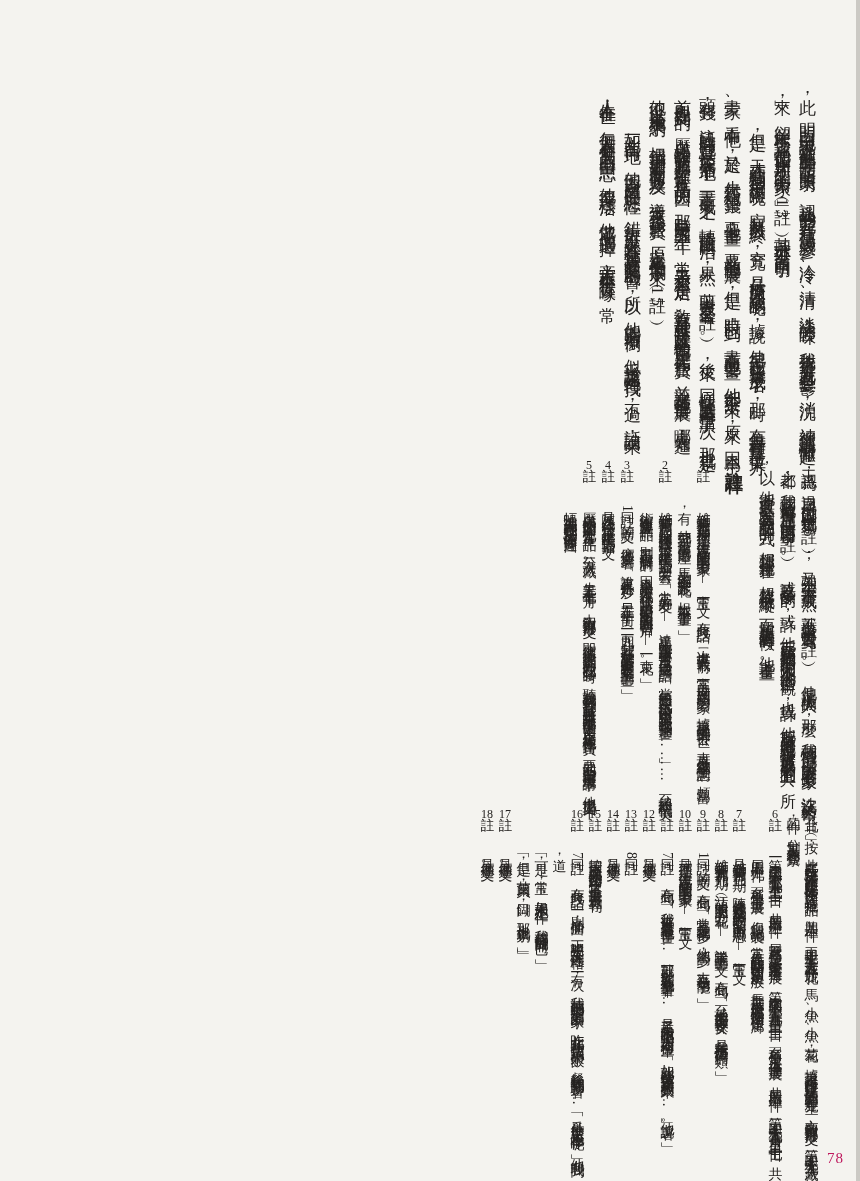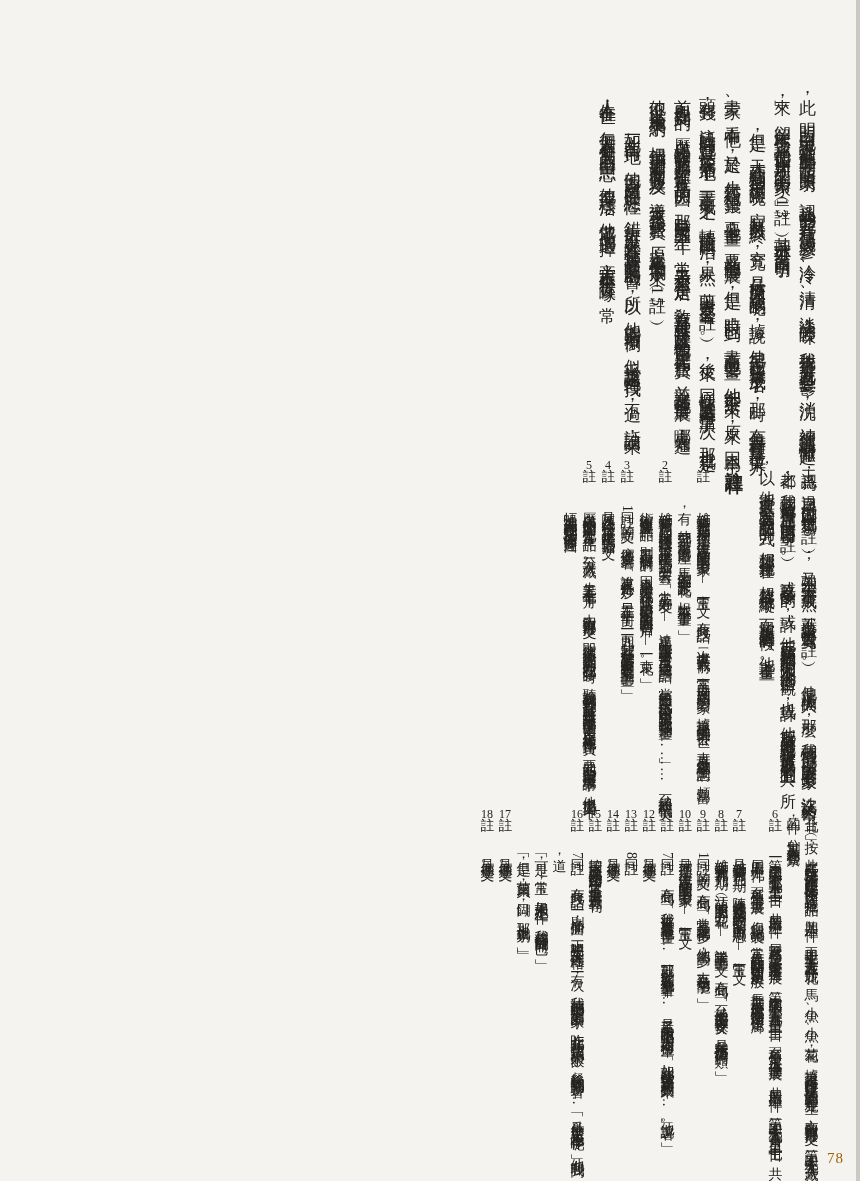--- a/index.html
+++ b/index.html
@@ -55,21 +55,21 @@
     position: absolute; top: 1px; right: 0;
     font-size: 13.5px; letter-spacing: 1px;
     line-height: inherit;
   }
   .note-num { text-combine-upright: all; font-size: 12px; }
   .note-text { white-space: pre-line; }
   .cont-text { margin: 0; }
   .page-number {
     position: absolute;
     right: 16px; bottom: 14px;
-    font-size: 15px; color: #a16207;
+    font-size: 15px; color: #be185d;
     letter-spacing: 1px;
   }
 </style>
 </head>
 <body>
 
 <div class="page">
 
   <section class="band band-top">
     <p class="para">此，明明白白地說不喜歡他的畫的江萌（熊秉明），認爲他的盆花「有一種淒婉寂寥、冷冷、清清、淡淡的苦味，我覺得看了就有些憂鬱、消沈，神經質地病懨懨起來」，卻照樣不否認「他是個四川才子型的藝術家。」（註13）其理亦可不言而自明了。</p>

